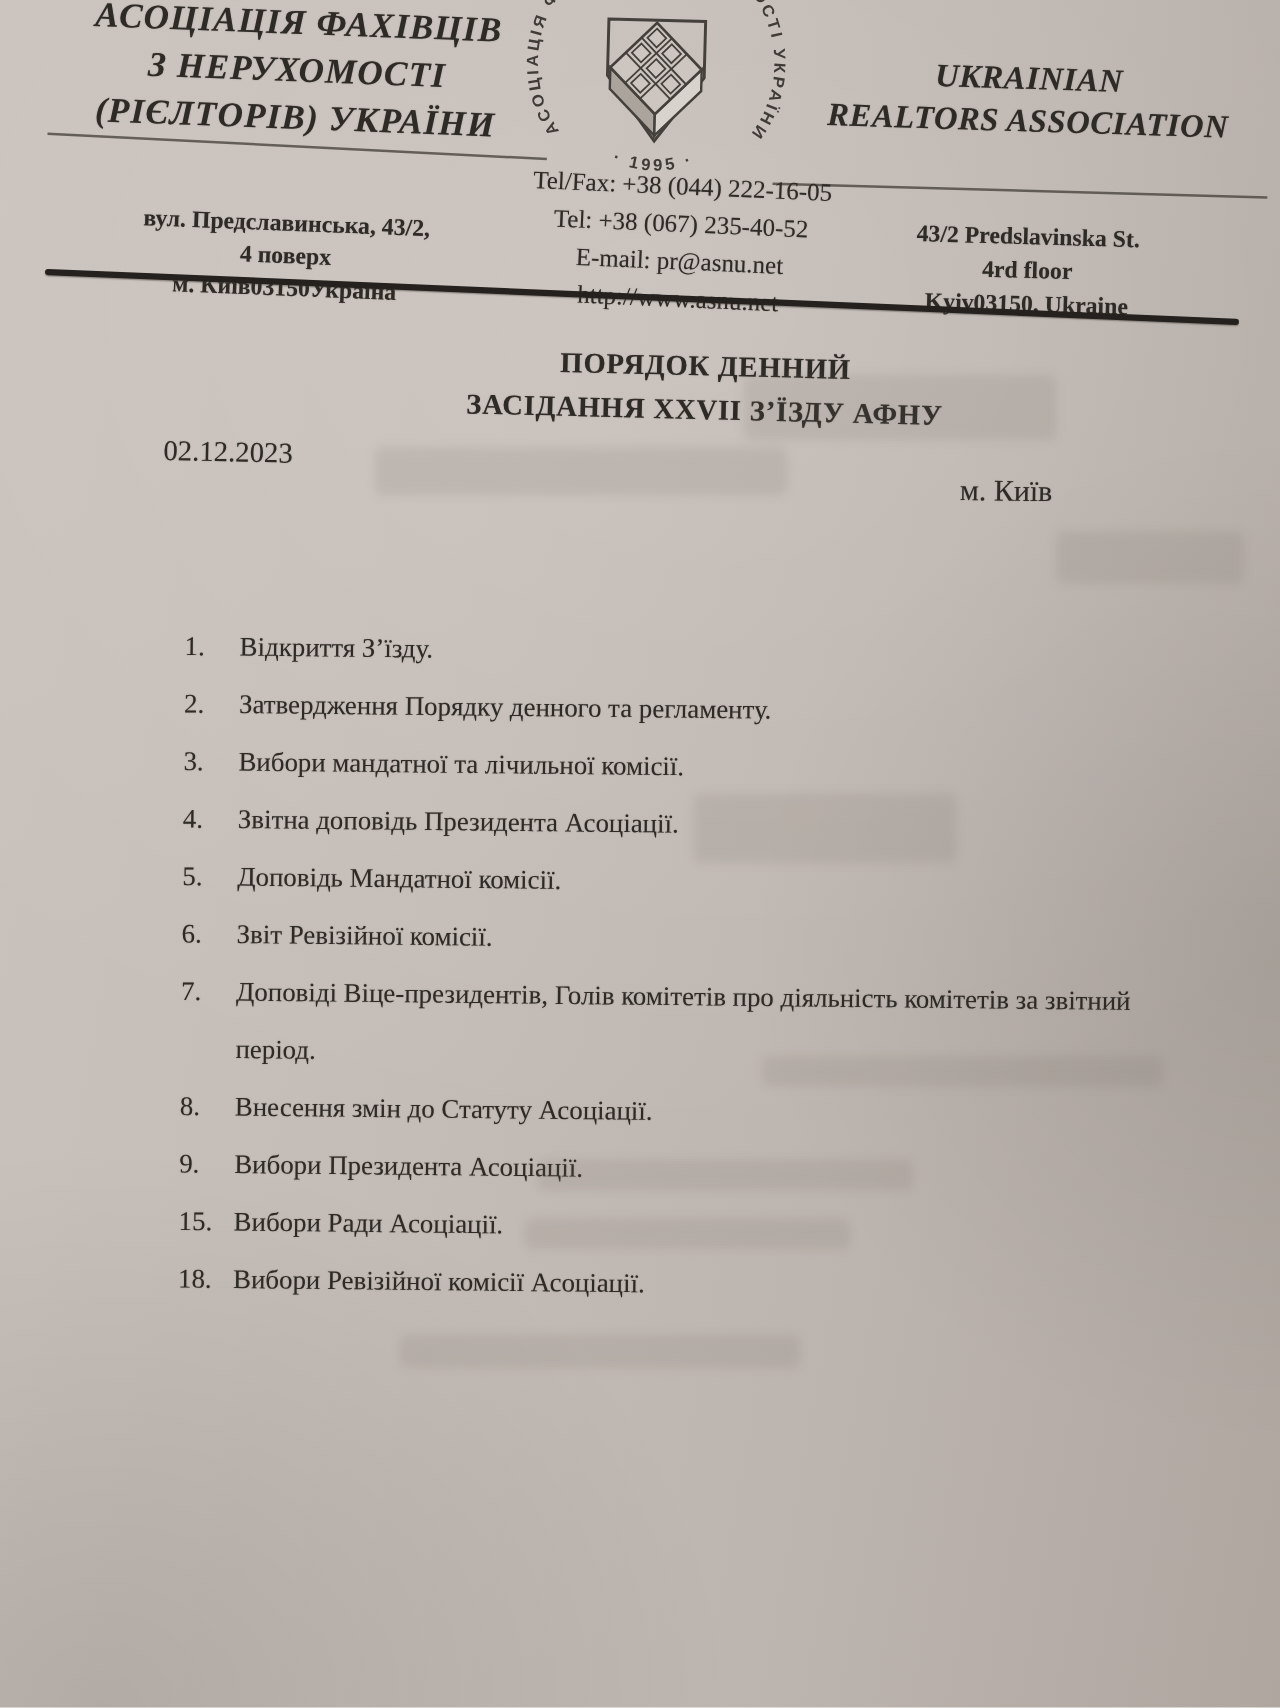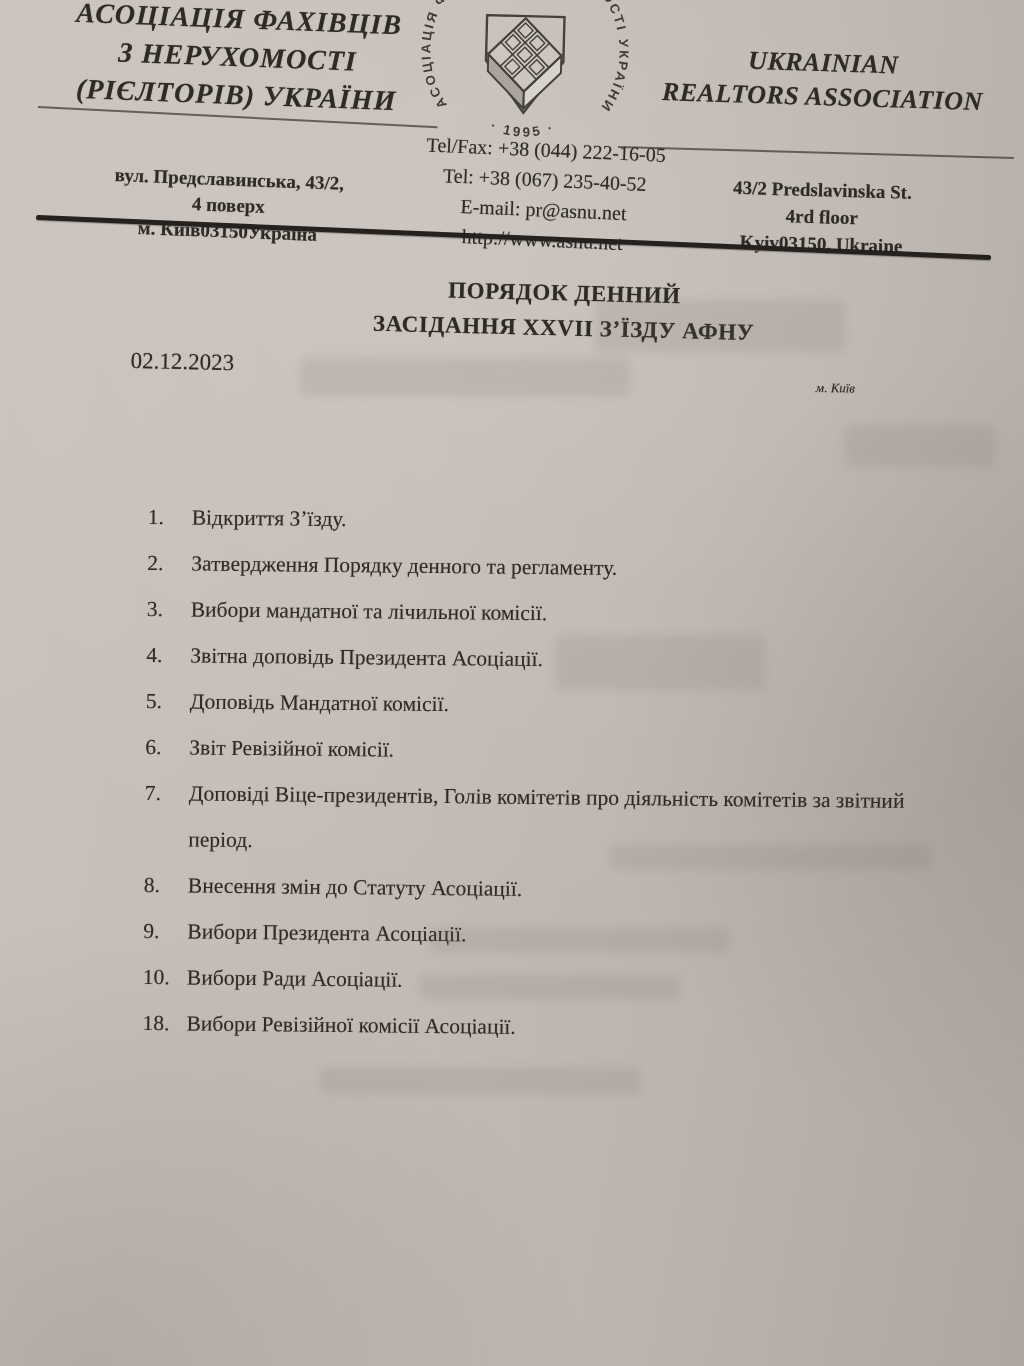--- a/index.html
+++ b/index.html
@@ -37,21 +37,21 @@
   .addr-ua{left:60px;top:160px;width:340px;text-align:center;font-weight:bold;
            font-size:19px;line-height:26px;transform:rotate(2.2deg);}
   .contacts{left:372px;top:127px;width:350px;text-align:center;
             font-size:20px;line-height:30px;transform:rotate(2.5deg);}
   .addr-en{left:668px;top:172px;width:310px;text-align:center;font-weight:bold;
            font-size:19px;line-height:27px;transform:rotate(1.6deg);}
   
   .doc-title{left:262px;top:268px;width:606px;text-align:center;font-weight:bold;
              font-size:23px;line-height:35px;letter-spacing:.6px;transform:rotate(1.4deg);}
   .doc-date{left:131px;top:348px;font-size:23px;transform:rotate(1.2deg);}
-  .doc-place{left:816px;top:380px;font-size:13px;transform:rotate(.8deg);font-style:italic;}
+  .doc-place{left:768px;top:380px;font-size:24px;transform:rotate(.8deg);}
   
   .agenda{left:148px;top:494px;width:806px;margin:0;padding:0;list-style:none;
           font-size:21.5px;line-height:46px;transform:rotate(.6deg);}
   .agenda li{display:flex;margin:0;}
   .agenda .n{width:44px;flex:0 0 44px;}
   .agenda .t{width:758px;}
   
   .smudge{position:absolute;background:rgba(108,98,90,.13);filter:blur(4px);border-radius:6px;}
 </style>
 </head>
@@ -172,21 +172,21 @@
       </li>
     <li>
         <span class="n">8.</span>
         <span class="t">Внесення змін до Статуту Асоціації.</span>
       </li>
     <li>
         <span class="n">9.</span>
         <span class="t">Вибори Президента Асоціації.</span>
       </li>
     <li>
-        <span class="n">10.</span>
+        <span class="n">15.</span>
         <span class="t">Вибори Ради Асоціації.</span>
       </li>
     <li>
         <span class="n">18.</span>
         <span class="t">Вибори Ревізійної комісії Асоціації.</span>
       </li>
   </ol>
 
   <div class="smudge" style="left:595px;top:300px;width:250px;height:52px;"></div>
   <div class="smudge" style="left:300px;top:358px;width:330px;height:38px;"></div>

